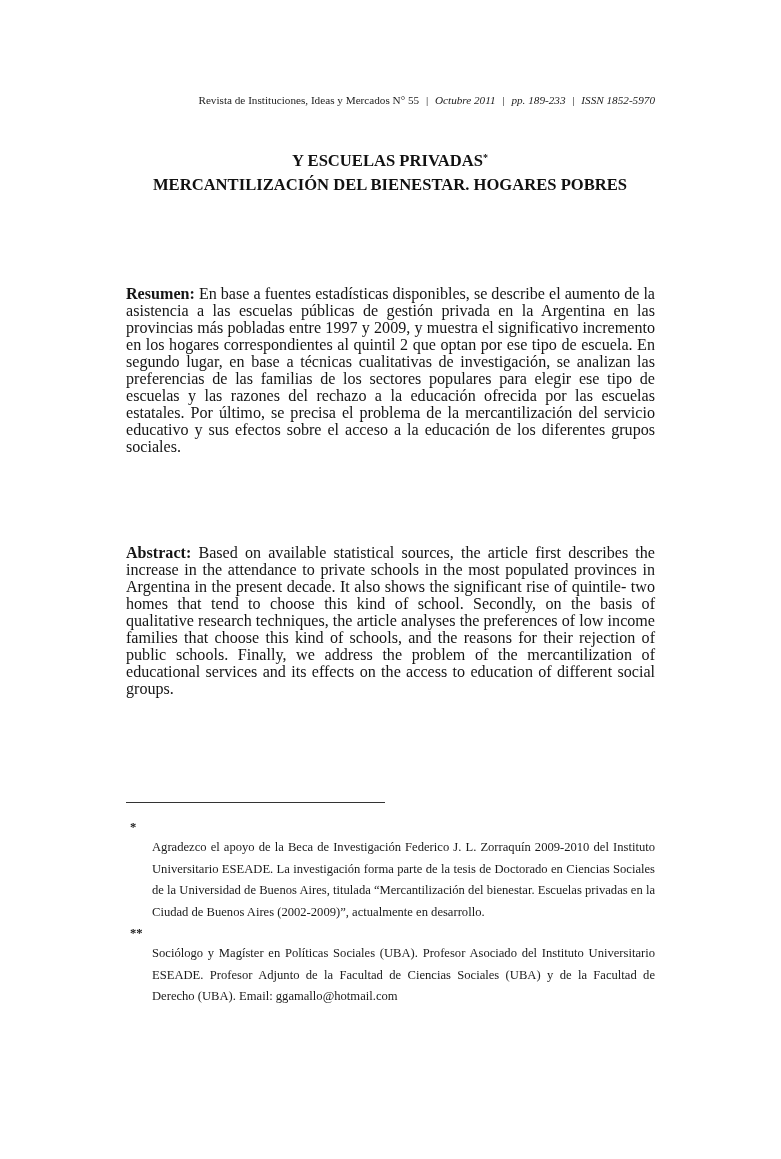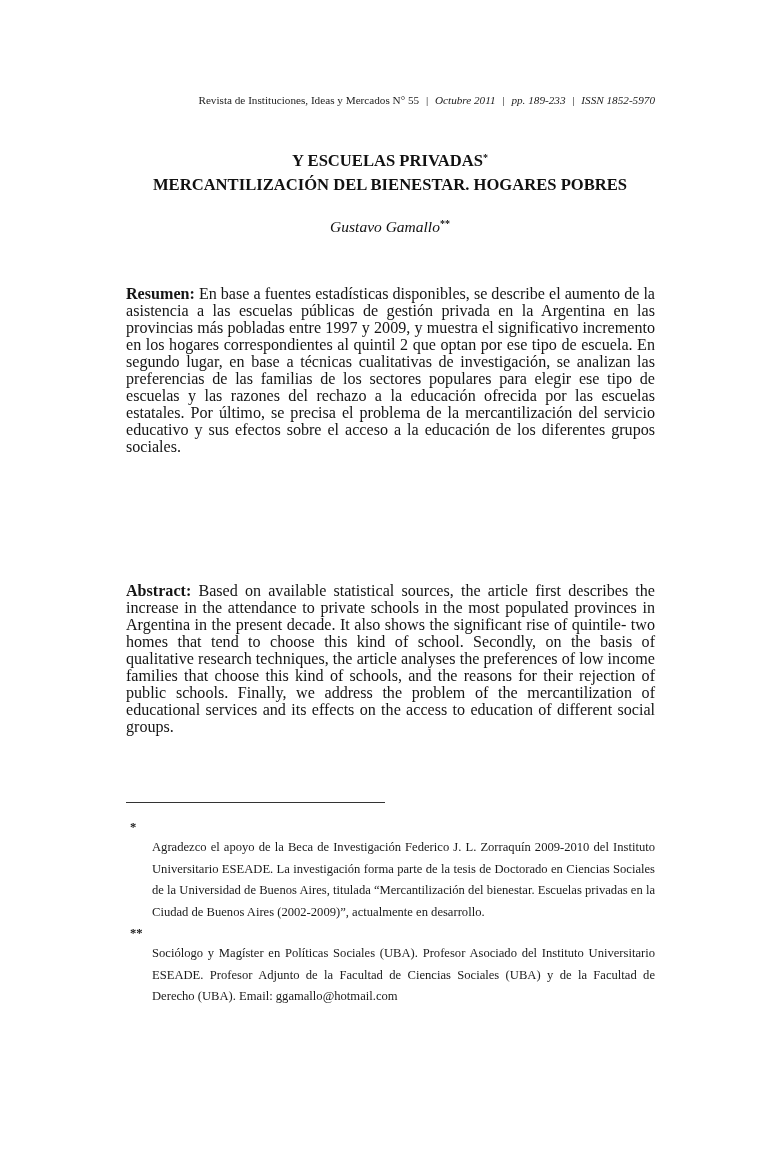--- a/index.html
+++ b/index.html
@@ -67,21 +67,21 @@
       width: 529px;
       font-size: 16.1px;
       line-height: 17px;
       text-align: justify;
       color: #151515;
     }
     .abstract-block .lead {
       font-weight: bold;
     }
     .resumen { top: 285px; }
-    .abstract { top: 544px; margin-top: 38px; }
+    .abstract { top: 544px; }
     .rule {
       position: absolute;
       top: 802px;
       left: 126px;
       width: 259px;
       height: 0;
       border-top: 1px solid #333;
     }
     .footnotes {
       position: absolute;
@@ -124,23 +124,20 @@
     <span class="it">ISSN 1852-5970</span>
   </div>
 
   <div class="title">
     <div>
       <span>Y ESCUELAS PRIVADAS</span><sup>*</sup>
     </div>
     <div>MERCANTILIZACIÓN DEL BIENESTAR. HOGARES POBRES</div>
   </div>
 
-  <div class="author">
-    <span>Gustavo Gamallo</span><sup>**</sup>
-  </div>
 
   <div class="abstract-block resumen">
     <span class="lead">Resumen:</span>
     <span>En base a fuentes estadísticas disponibles, se describe el aumento de la asistencia a las escuelas públicas de gestión privada en la Argentina en las provincias más pobladas entre 1997 y 2009, y muestra el significativo incremento en los hogares correspondientes al quintil 2 que optan por ese tipo de escuela. En segundo lugar, en base a técnicas cualitativas de investigación, se analizan las preferencias de las familias de los sectores populares para elegir ese tipo de escuelas y las razones del rechazo a la educación ofrecida por las escuelas estatales. Por último, se precisa el problema de la mercantilización del servicio educativo y sus efectos sobre el acceso a la educación de los diferentes grupos sociales.</span>
   </div>
 
   <div class="abstract-block abstract">
     <span class="lead">Abstract:</span>
     <span>Based on available statistical sources, the article first describes the increase in the attendance to private schools in the most populated provinces in Argentina in the present decade. It also shows the significant rise of quintile- two homes that tend to choose this kind of school. Secondly, on the basis of qualitative research techniques, the article analyses the preferences of low income families that choose this kind of schools, and the reasons for their rejection of public schools. Finally, we address the problem of the mercantilization of educational services and its effects on the access to education of different social groups.</span>
   </div>

